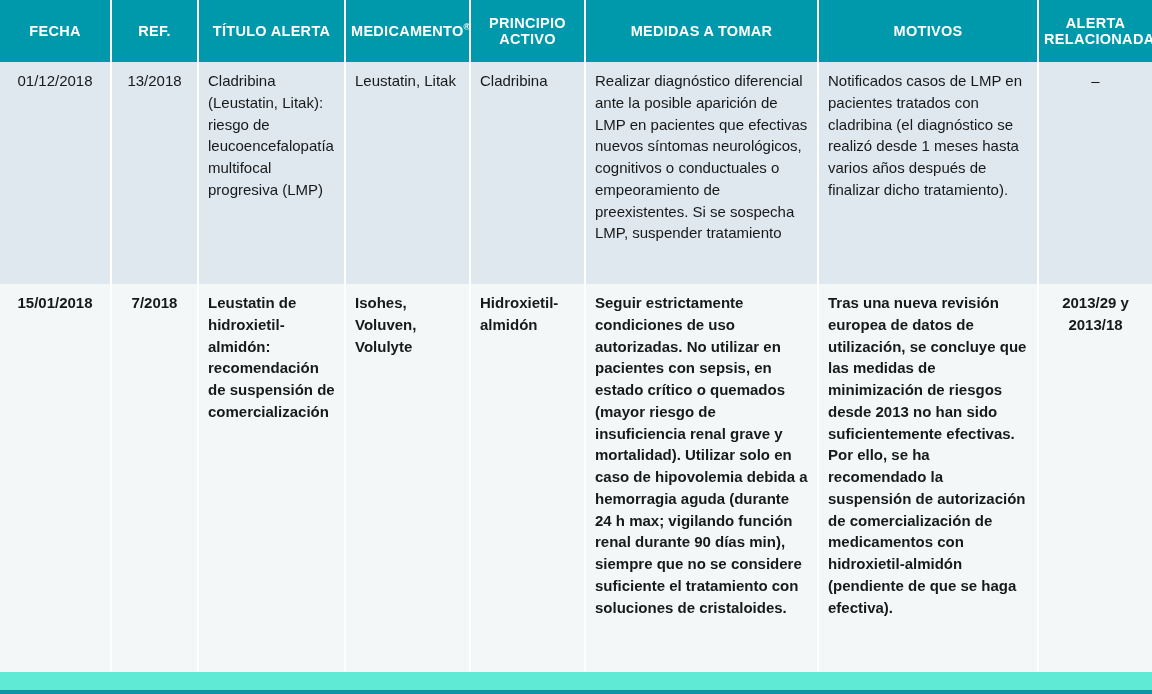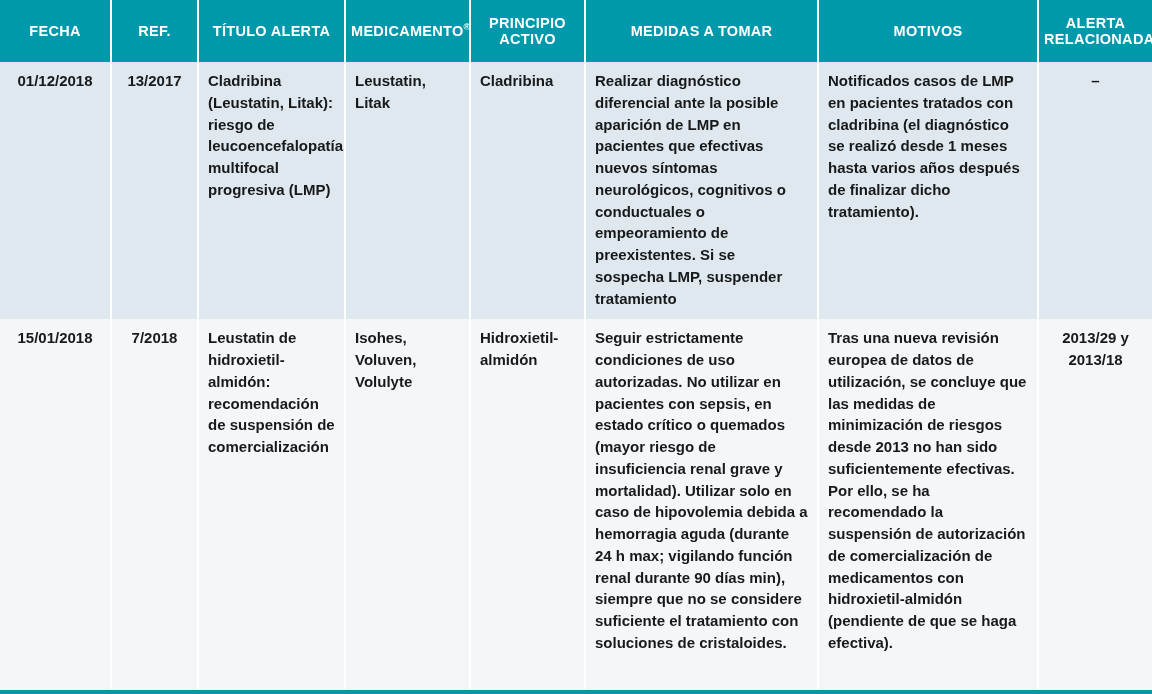--- a/index.html
+++ b/index.html
@@ -66,21 +66,21 @@
     border-right: 2px solid #ffffff;
     box-sizing: border-box;
   }
   tbody td:last-child {
     border-right: none;
   }
 
   tbody tr.row-shade-a td { background: #dfe8ee; }
   tbody tr.row-shade-b td { background: #f4f7f8; }
 
-  tbody tr.row-shade-a td { height: 222px; font-weight: bold; }
+  tbody tr.row-shade-a td { height: 222px; }
   tbody tr.row-shade-b td { height: 388px; font-weight: bold; }
 
   td.col-fecha,
   td.col-ref,
   td.col-relacionada {
     text-align: center;
   }
   td.col-titulo,
   td.col-medicamento,
   td.col-principio,
@@ -143,21 +143,21 @@
         <th><span>ALERTA RELACIONADA</span></th>
       </tr>
     </thead>
 
     <tbody>
       <tr class="row-shade-a">
         <td class="col-fecha">
             <span class="cell-text">01/12/2018</span>
           </td>
         <td class="col-ref">
-            <span class="cell-text">13/2017</span>
+            <span class="cell-text">13/2018</span>
           </td>
         <td class="col-titulo">
             <span class="cell-text">Cladribina (Leustatin, Litak): riesgo de leucoencefalopatía multifocal progresiva (LMP)</span>
           </td>
         <td class="col-medicamento">
             <span class="cell-text">Leustatin, Litak</span>
           </td>
         <td class="col-principio">
             <span class="cell-text">Cladribina</span>
           </td>

